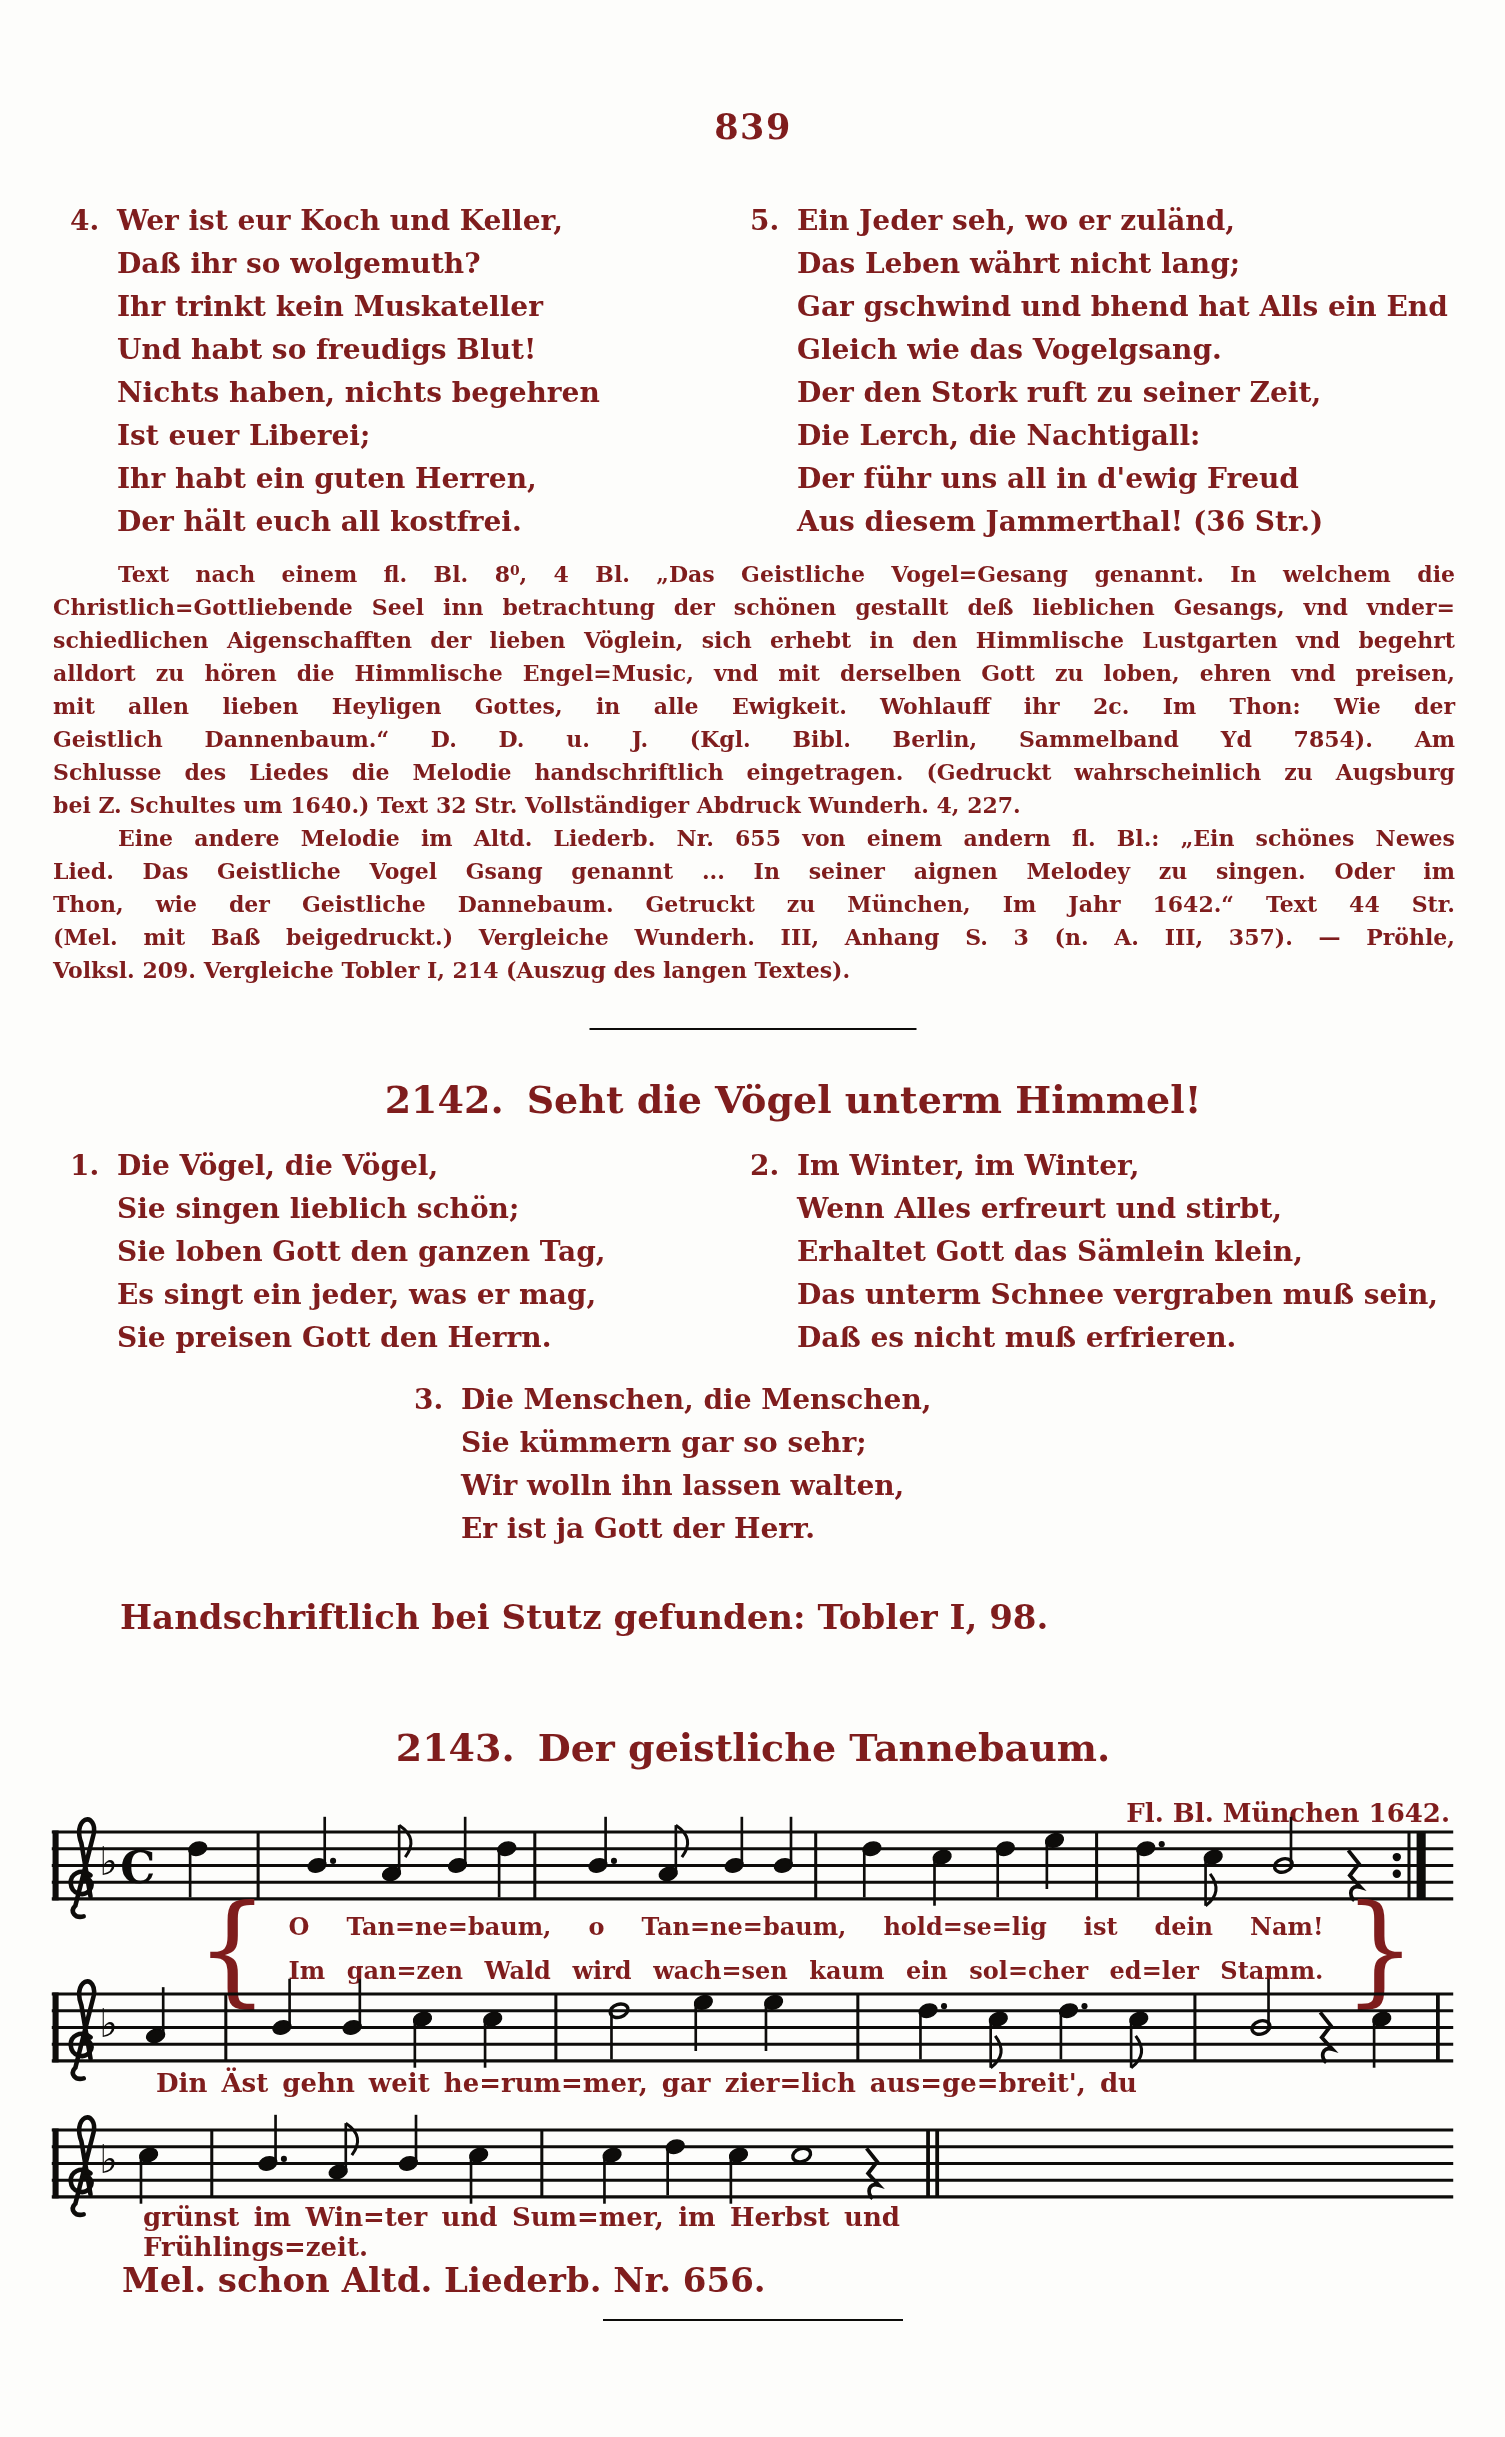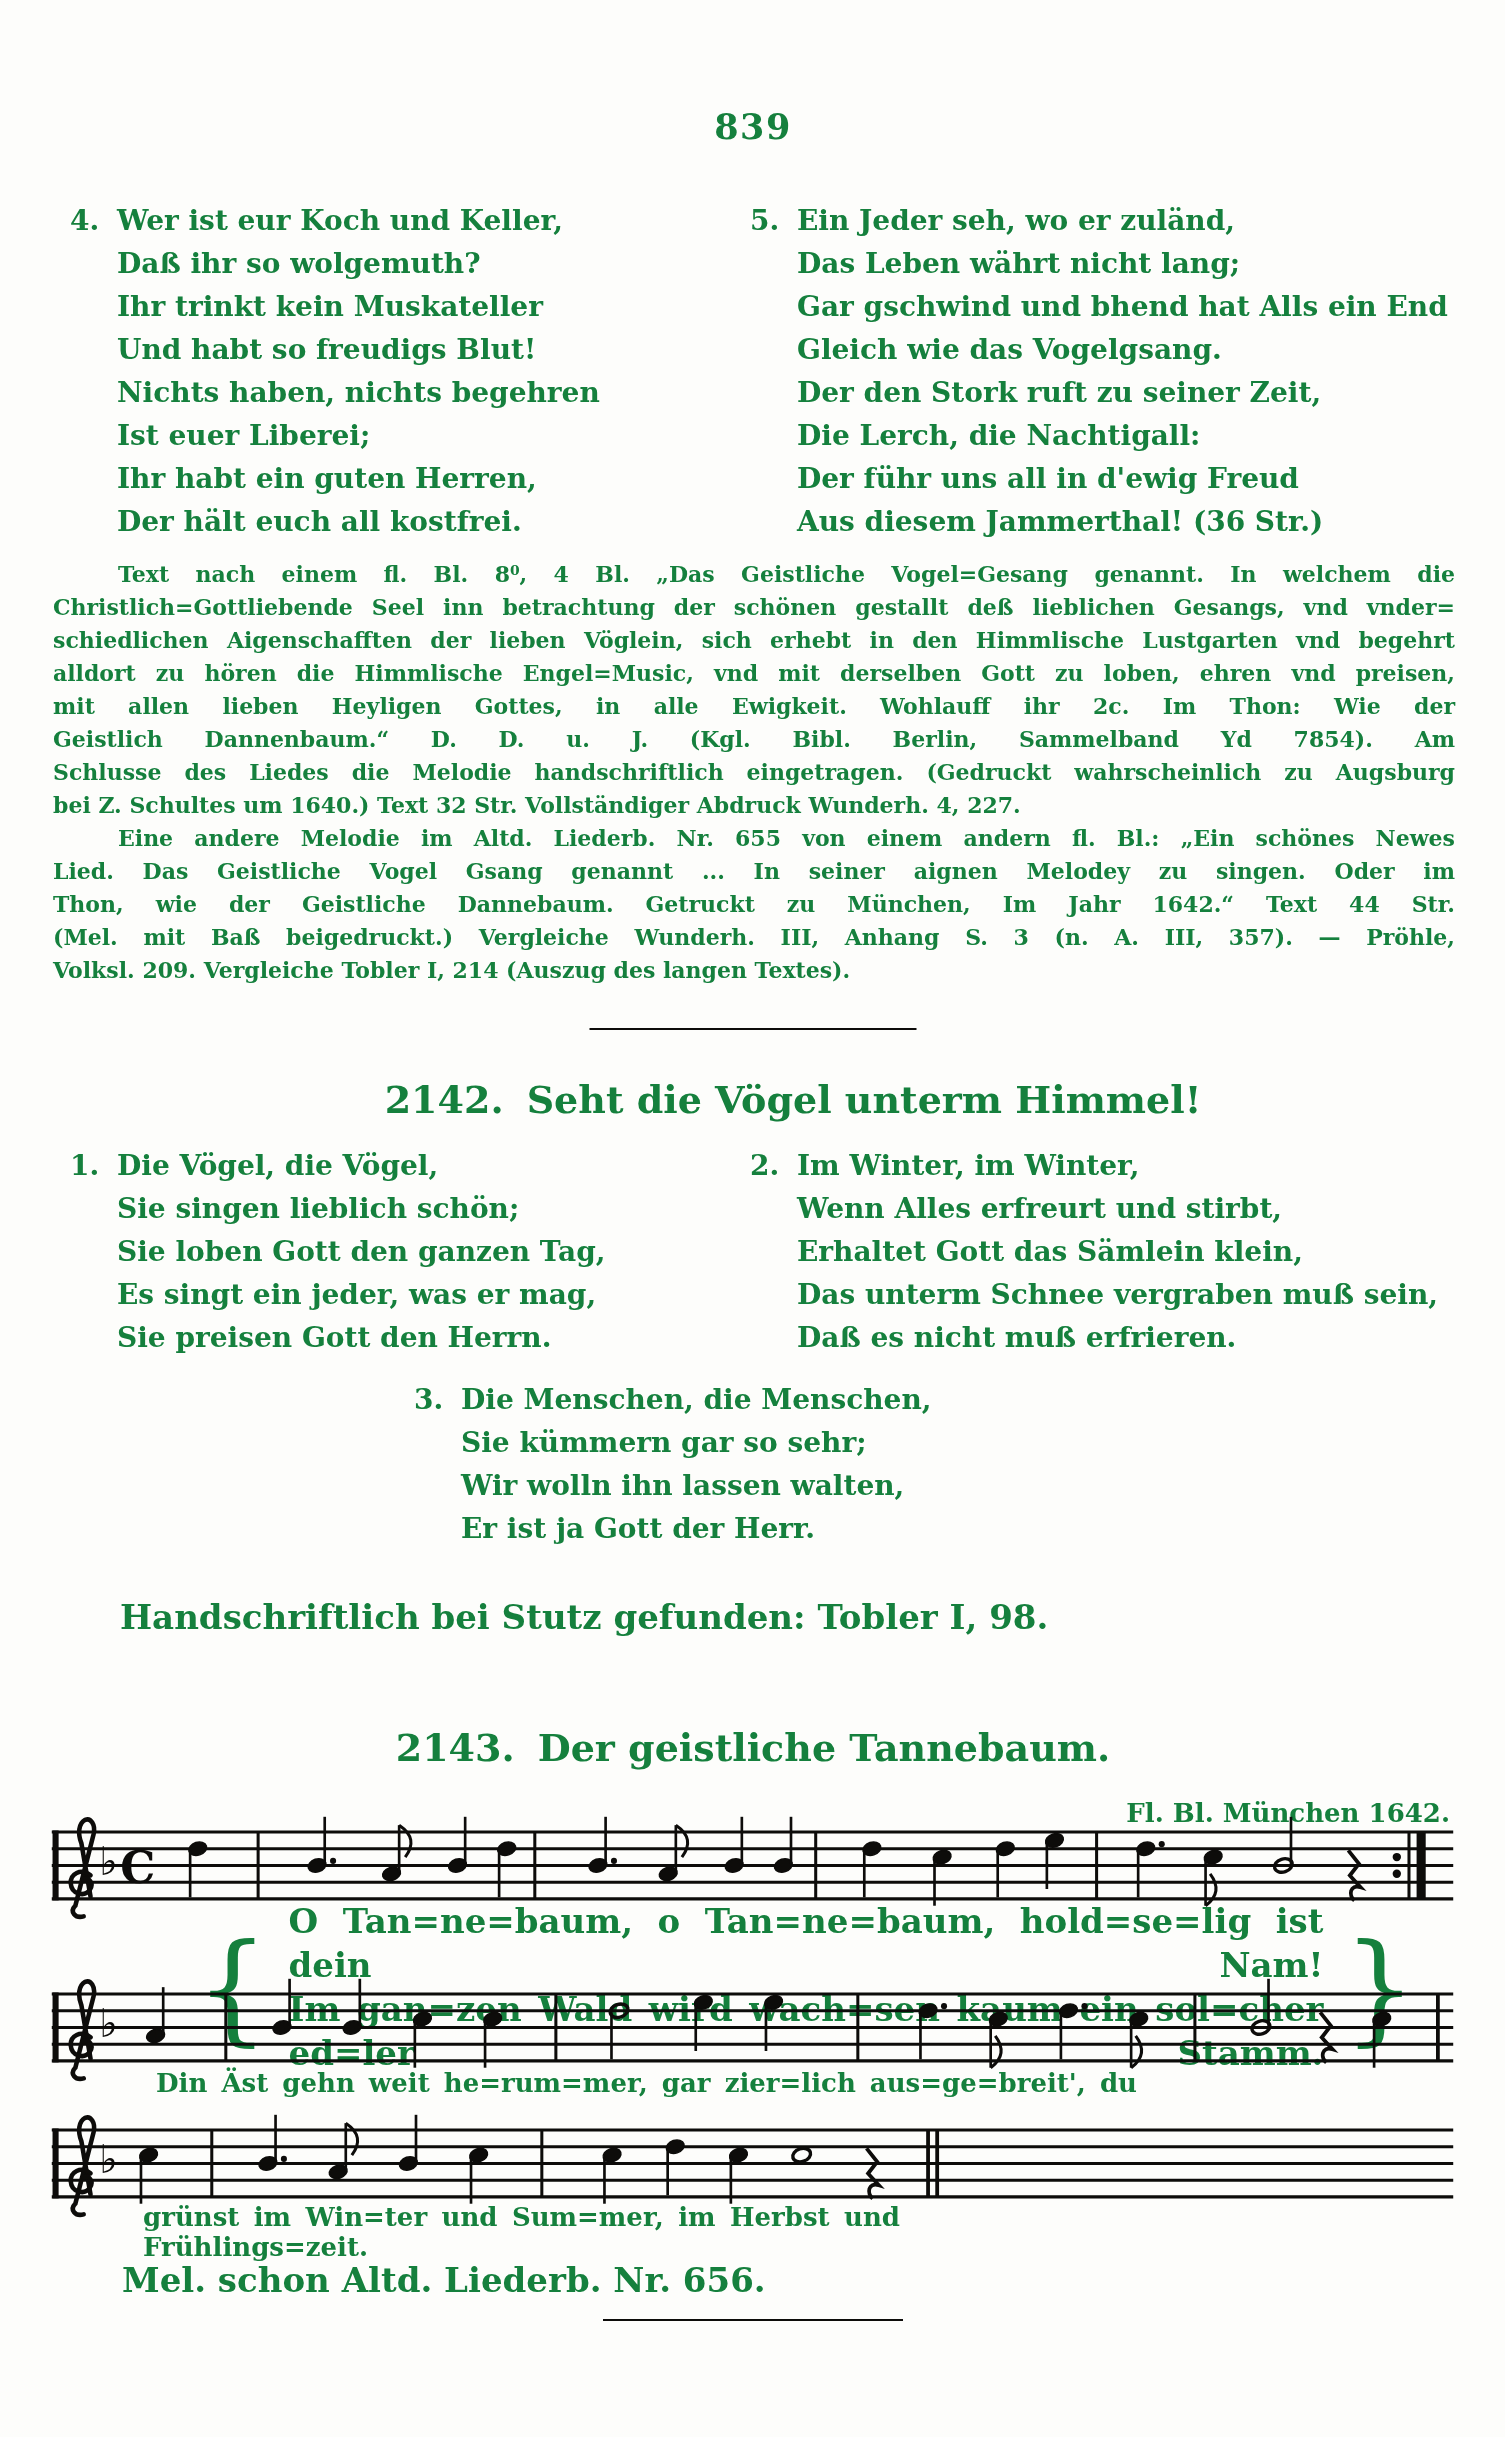--- a/index.html
+++ b/index.html
@@ -1,16 +1,16 @@
 <!DOCTYPE html>
 <html style="font-size:12px"><head>
 <meta charset="utf-8">
 <style>
   html,body{margin:0;padding:0;background:#e8e8e4;}
-  #page{position:relative;width:1506px;height:2438px;background:#fdfdfb;color:#15803d;
+  #page{position:relative;width:1506px;height:2438px;background:#fdfdfb;color:#7f1d1d;
         font-family:"DejaVu Serif","Liberation Serif",serif;overflow:hidden;}
   .pageno{position:absolute;top:106px;left:0;width:100%;text-align:center;
           font-size:35px;font-weight:bold;letter-spacing:1.5px;}
   
   .verse{position:absolute;font-size:28px;font-weight:bold;line-height:43px;padding-left:47px;}
   .verse .vnum{position:absolute;left:0;top:0;}
   .vline{white-space:nowrap;}
   #v4{left:70px;top:199px;width:677px;}
   #v5{left:750px;top:199px;width:715px;}
   #v1{left:70px;top:1144px;width:677px;line-height:43px;}
@@ -39,21 +39,21 @@
   
   .staff{position:absolute;left:50px;width:1405px;height:114px;}
   #staff1{top:1813px;}
   #staff2{top:1975px;}
   #staff3{top:2111px;}
   
   .lyrics1{position:absolute;left:196px;top:1899px;width:1220px;display:flex;align-items:center;}
   .brace{font-size:114px;font-weight:normal;line-height:99px;flex:0 0 auto;
          transform:scaleY(1.05);}
   .llines{flex:1 1 auto;padding:0 20px;}
-  .lline{font-size:34px;font-weight:bold;line-height:44px;}
+  .lline{font-size:24px;font-weight:bold;line-height:44px;}
   .stretch{text-align:justify;text-align-last:justify;}
   #lyrics2{position:absolute;left:156px;top:2068px;width:981px;
            font-size:26px;font-weight:bold;}
   #lyrics3{position:absolute;left:143px;top:2202px;width:757px;
            font-size:26px;font-weight:bold;}
 </style>
 </head>
 <body>
 
 <div id="page">

